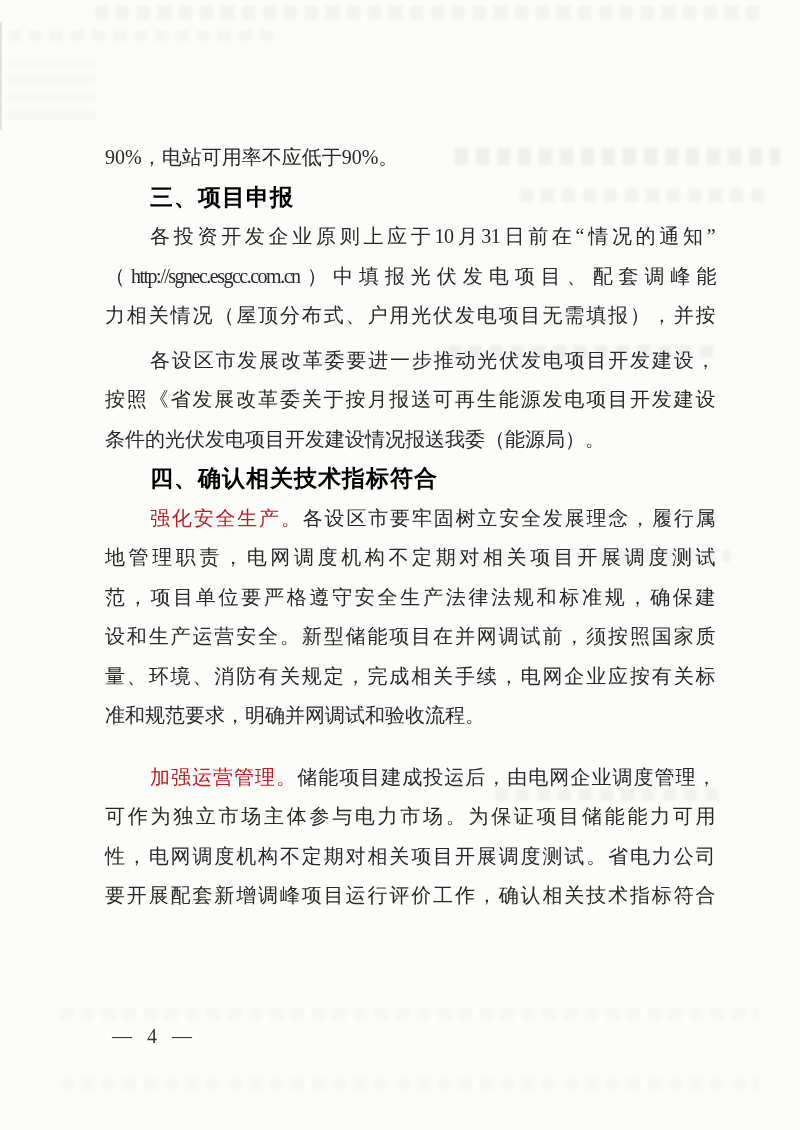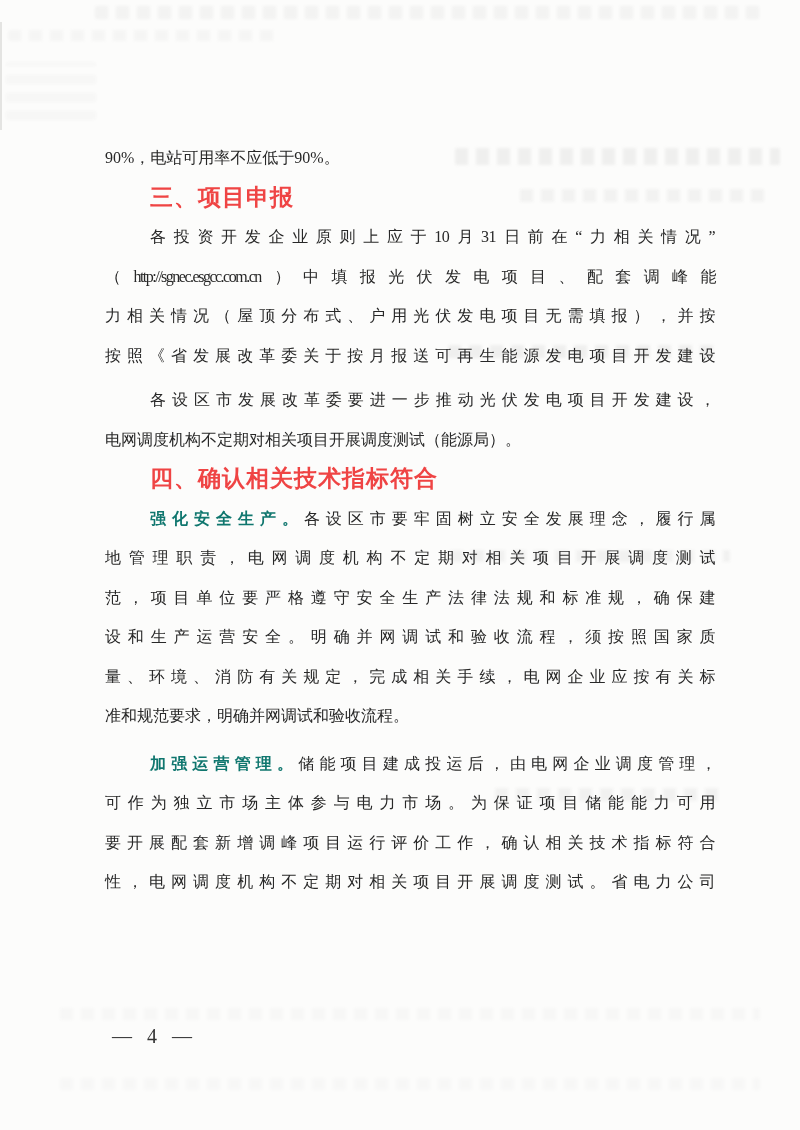--- a/index.html
+++ b/index.html
@@ -30,37 +30,37 @@
   .a7 { top:550px;  left:450px; width:280px; height:12px; opacity:.85; }
   .a8 { top:788px;  left:495px; width:230px; height:13px; opacity:.85; }
   .a9 { top:1008px; left:60px;  width:700px; height:12px; opacity:.4; }
   .a10{ top:1078px; left:60px;  width:700px; height:12px; opacity:.35; }
   .edge-line { position:absolute; left:0; top:22px; width:2px; height:108px;
                background:#e4e4e2; pointer-events:none; }
 
   .content { position:absolute; left:105px; top:138px; width:610px; }
 
   .line {
-    font-size:16px; line-height:39.5px; height:39.5px;
+    font-size:20px; line-height:39.5px; height:39.5px;
     white-space:normal; letter-spacing:0; color:#282828;
   }
   .just   { text-align:justify; text-align-last:justify; letter-spacing:-0.6px; }
   .tight  { letter-spacing:-1.5px; }
   .indent { padding-left:45px; }
   .gap    { margin-top:5px; }
-  .gap2   { margin-top:8px; }
+  .gap2   { margin-top:22px; }
 
   h2.heading {
     margin:0; font-size:23px; line-height:39.5px; height:39.5px;
     font-family:"Liberation Sans","DejaVu Sans",sans-serif;
-    font-weight:700; color:#ef4444; letter-spacing:1px;
+    font-weight:700; color:#000000; letter-spacing:1px;
   }
   .bold-lead {
     font-family:"Liberation Sans","DejaVu Sans",sans-serif;
-    font-weight:700; color:#0f766e; font-style:normal;
+    font-weight:400; color:#b91c1c; font-style:normal;
   }
 
   .pageno {
     position:absolute; left:112px; top:1021px;
     font-size:20px; line-height:30px; letter-spacing:5px; color:#333333;
   }
 </style>
 </head>
 <body>
 
@@ -77,39 +77,39 @@
   <div class="bleed a9"></div>
   <div class="bleed a10"></div>
   <div class="edge-line"></div>
 
   <main class="content">
 
     <div class="line">90%，电站可用率不应低于90%。</div>
 
     <h2 class="heading indent">三、项目申报</h2>
 
-    <div class="line just indent">各投资开发企业原则上应于10月31日前在“力相关情况”</div>
+    <div class="line just indent">各投资开发企业原则上应于10月31日前在“情况的通知”</div>
     <div class="line just tight">（http://sgnec.esgcc.com.cn）中填报光伏发电项目、配套调峰能</div>
     <div class="line just">力相关情况（屋顶分布式、户用光伏发电项目无需填报），并按</div>
 
+    <div class="line just indent gap">各设区市发展改革委要进一步推动光伏发电项目开发建设，</div>
     <div class="line just">按照《省发展改革委关于按月报送可再生能源发电项目开发建设</div>
-    <div class="line just indent gap">各设区市发展改革委要进一步推动光伏发电项目开发建设，</div>
-    <div class="line">电网调度机构不定期对相关项目开展调度测试（能源局）。</div>
+    <div class="line">条件的光伏发电项目开发建设情况报送我委（能源局）。</div>
 
     <h2 class="heading indent">四、确认相关技术指标符合</h2>
 
     <div class="line just indent"><b class="bold-lead">强化安全生产。</b><span>各设区市要牢固树立安全发展理念，履行属</span></div>
     <div class="line just">地管理职责，电网调度机构不定期对相关项目开展调度测试</div>
     <div class="line just">范，项目单位要严格遵守安全生产法律法规和标准规，确保建</div>
-    <div class="line just">设和生产运营安全。明确并网调试和验收流程，须按照国家质</div>
+    <div class="line just">设和生产运营安全。新型储能项目在并网调试前，须按照国家质</div>
     <div class="line just">量、环境、消防有关规定，完成相关手续，电网企业应按有关标</div>
     <div class="line">准和规范要求，明确并网调试和验收流程。</div>
 
     <div class="line just indent tight gap2"><b class="bold-lead">加强运营管理。</b><span>储能项目建成投运后，由电网企业调度管理，</span></div>
     <div class="line just">可作为独立市场主体参与电力市场。为保证项目储能能力可用</div>
+    <div class="line just">性，电网调度机构不定期对相关项目开展调度测试。省电力公司</div>
     <div class="line just">要开展配套新增调峰项目运行评价工作，确认相关技术指标符合</div>
-    <div class="line just">性，电网调度机构不定期对相关项目开展调度测试。省电力公司</div>
 
   </main>
 
   <footer class="pageno">— 4 —</footer>
 
 </div>
 
 </body></html>

